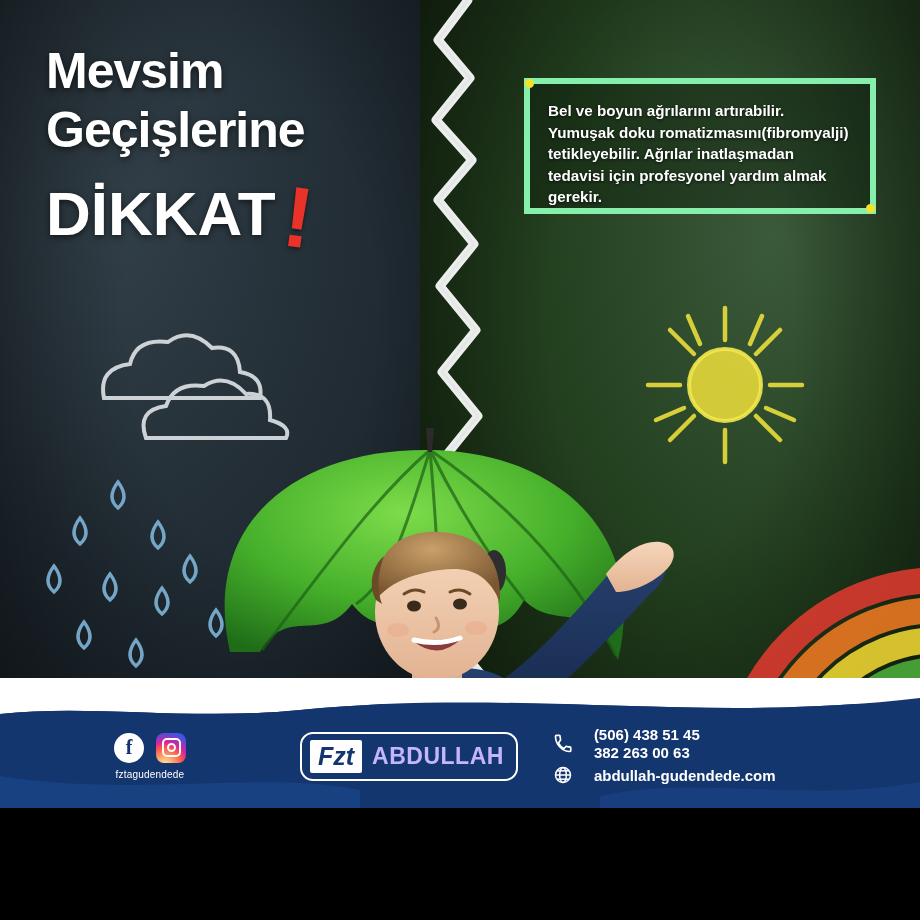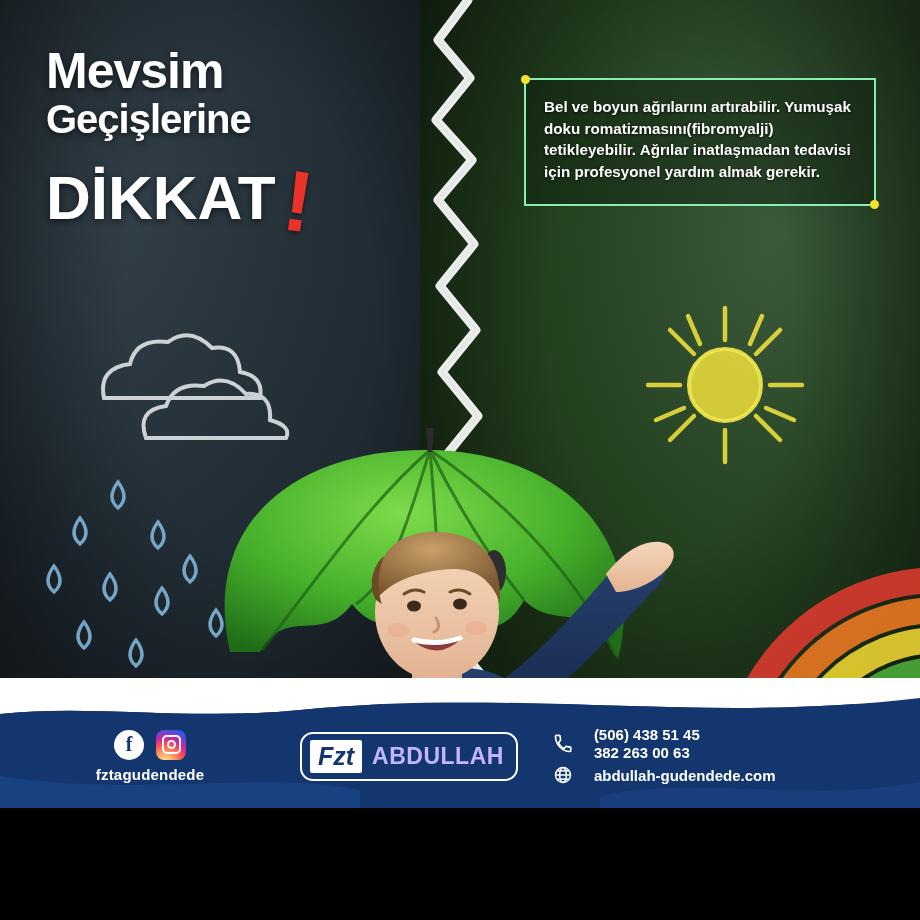--- a/index.html
+++ b/index.html
@@ -33,39 +33,39 @@
   }
   
   .headline{
     position:absolute;left:46px;top:46px;width:420px;
     color:#fff;
     font-weight:bold;
     line-height:1.0;
     text-shadow:0 2px 6px rgba(0,0,0,.6);
   }
   .headline .l1{font-size:50px;letter-spacing:-1px;display:block;}
-  .headline .l2{font-size:40px;letter-spacing:-1px;display:block;margin-top:3px;}
+  .headline .l2{font-size:50px;letter-spacing:-1px;display:block;margin-top:9px;}
   .headline .l3{
     font-size:62px;letter-spacing:0px;display:inline-block;margin-top:28px;
   }
   .bang{
     display:inline-block;color:#e8322a;font-size:86px;font-weight:bold;
     transform:translate(8px,12px) rotate(8deg);
     text-shadow:0 2px 5px rgba(0,0,0,.5);
   }
   
   .infobox{
     position:absolute;left:524px;top:78px;width:352px;
-    border:2px solid #86efac;
+    border:6px solid #86efac;
     background:rgba(10,26,10,0.38);
     color:#ffffff;
     font-size:15.2px;
     font-weight:bold;
     line-height:1.42;
-    padding:16px 16px 22px 18px;
+    padding:16px 16px 0 18px;
     box-sizing:border-box;
     text-align:left;
     text-shadow:0 1px 3px rgba(0,0,0,.75);
   }
   .infobox p{margin:0;}
   .dot{
     position:absolute;width:9px;height:9px;border-radius:50%;
     background:#f2e32a;
   }
   .dot.tl{left:-5px;top:-5px;}
@@ -111,21 +111,21 @@
   .ic.fb{background:#fff;color:#14366e;border-radius:50%;font-family:"Liberation Serif",serif;}
   .ic.ig{
     background:radial-gradient(circle at 30% 107%,#fdf497 0%,#fd5949 45%,#d6249f 60%,#285AEB 90%);
     color:#fff;border-radius:8px;position:relative;
   }
   .ic.ig .sq{width:15px;height:15px;border:2px solid #fff;border-radius:5px;position:relative;}
   .ic.ig .sq::after{
     content:"";position:absolute;left:3px;top:3px;width:5px;height:5px;
     border:2px solid #fff;border-radius:50%;
   }
-  .social-handle{font-size:15px;font-weight:bold;letter-spacing:.2px;}
+  .social-handle{font-size:10px;font-weight:normal;letter-spacing:.2px;}
   .brand{
     display:flex;align-items:center;gap:10px;
     border:2px solid #fff;padding:6px 12px 6px 8px;border-radius:13px;
   }
   .brand .fzt{
     background:#fff;color:#14366e;font-weight:bold;font-size:25px;
     padding:2px 8px;border-radius:2px;font-style:italic;
   }
   .brand .nm{color:#c4b5fd;font-weight:bold;font-size:23px;line-height:1.05;letter-spacing:.5px;}
   .contact{

